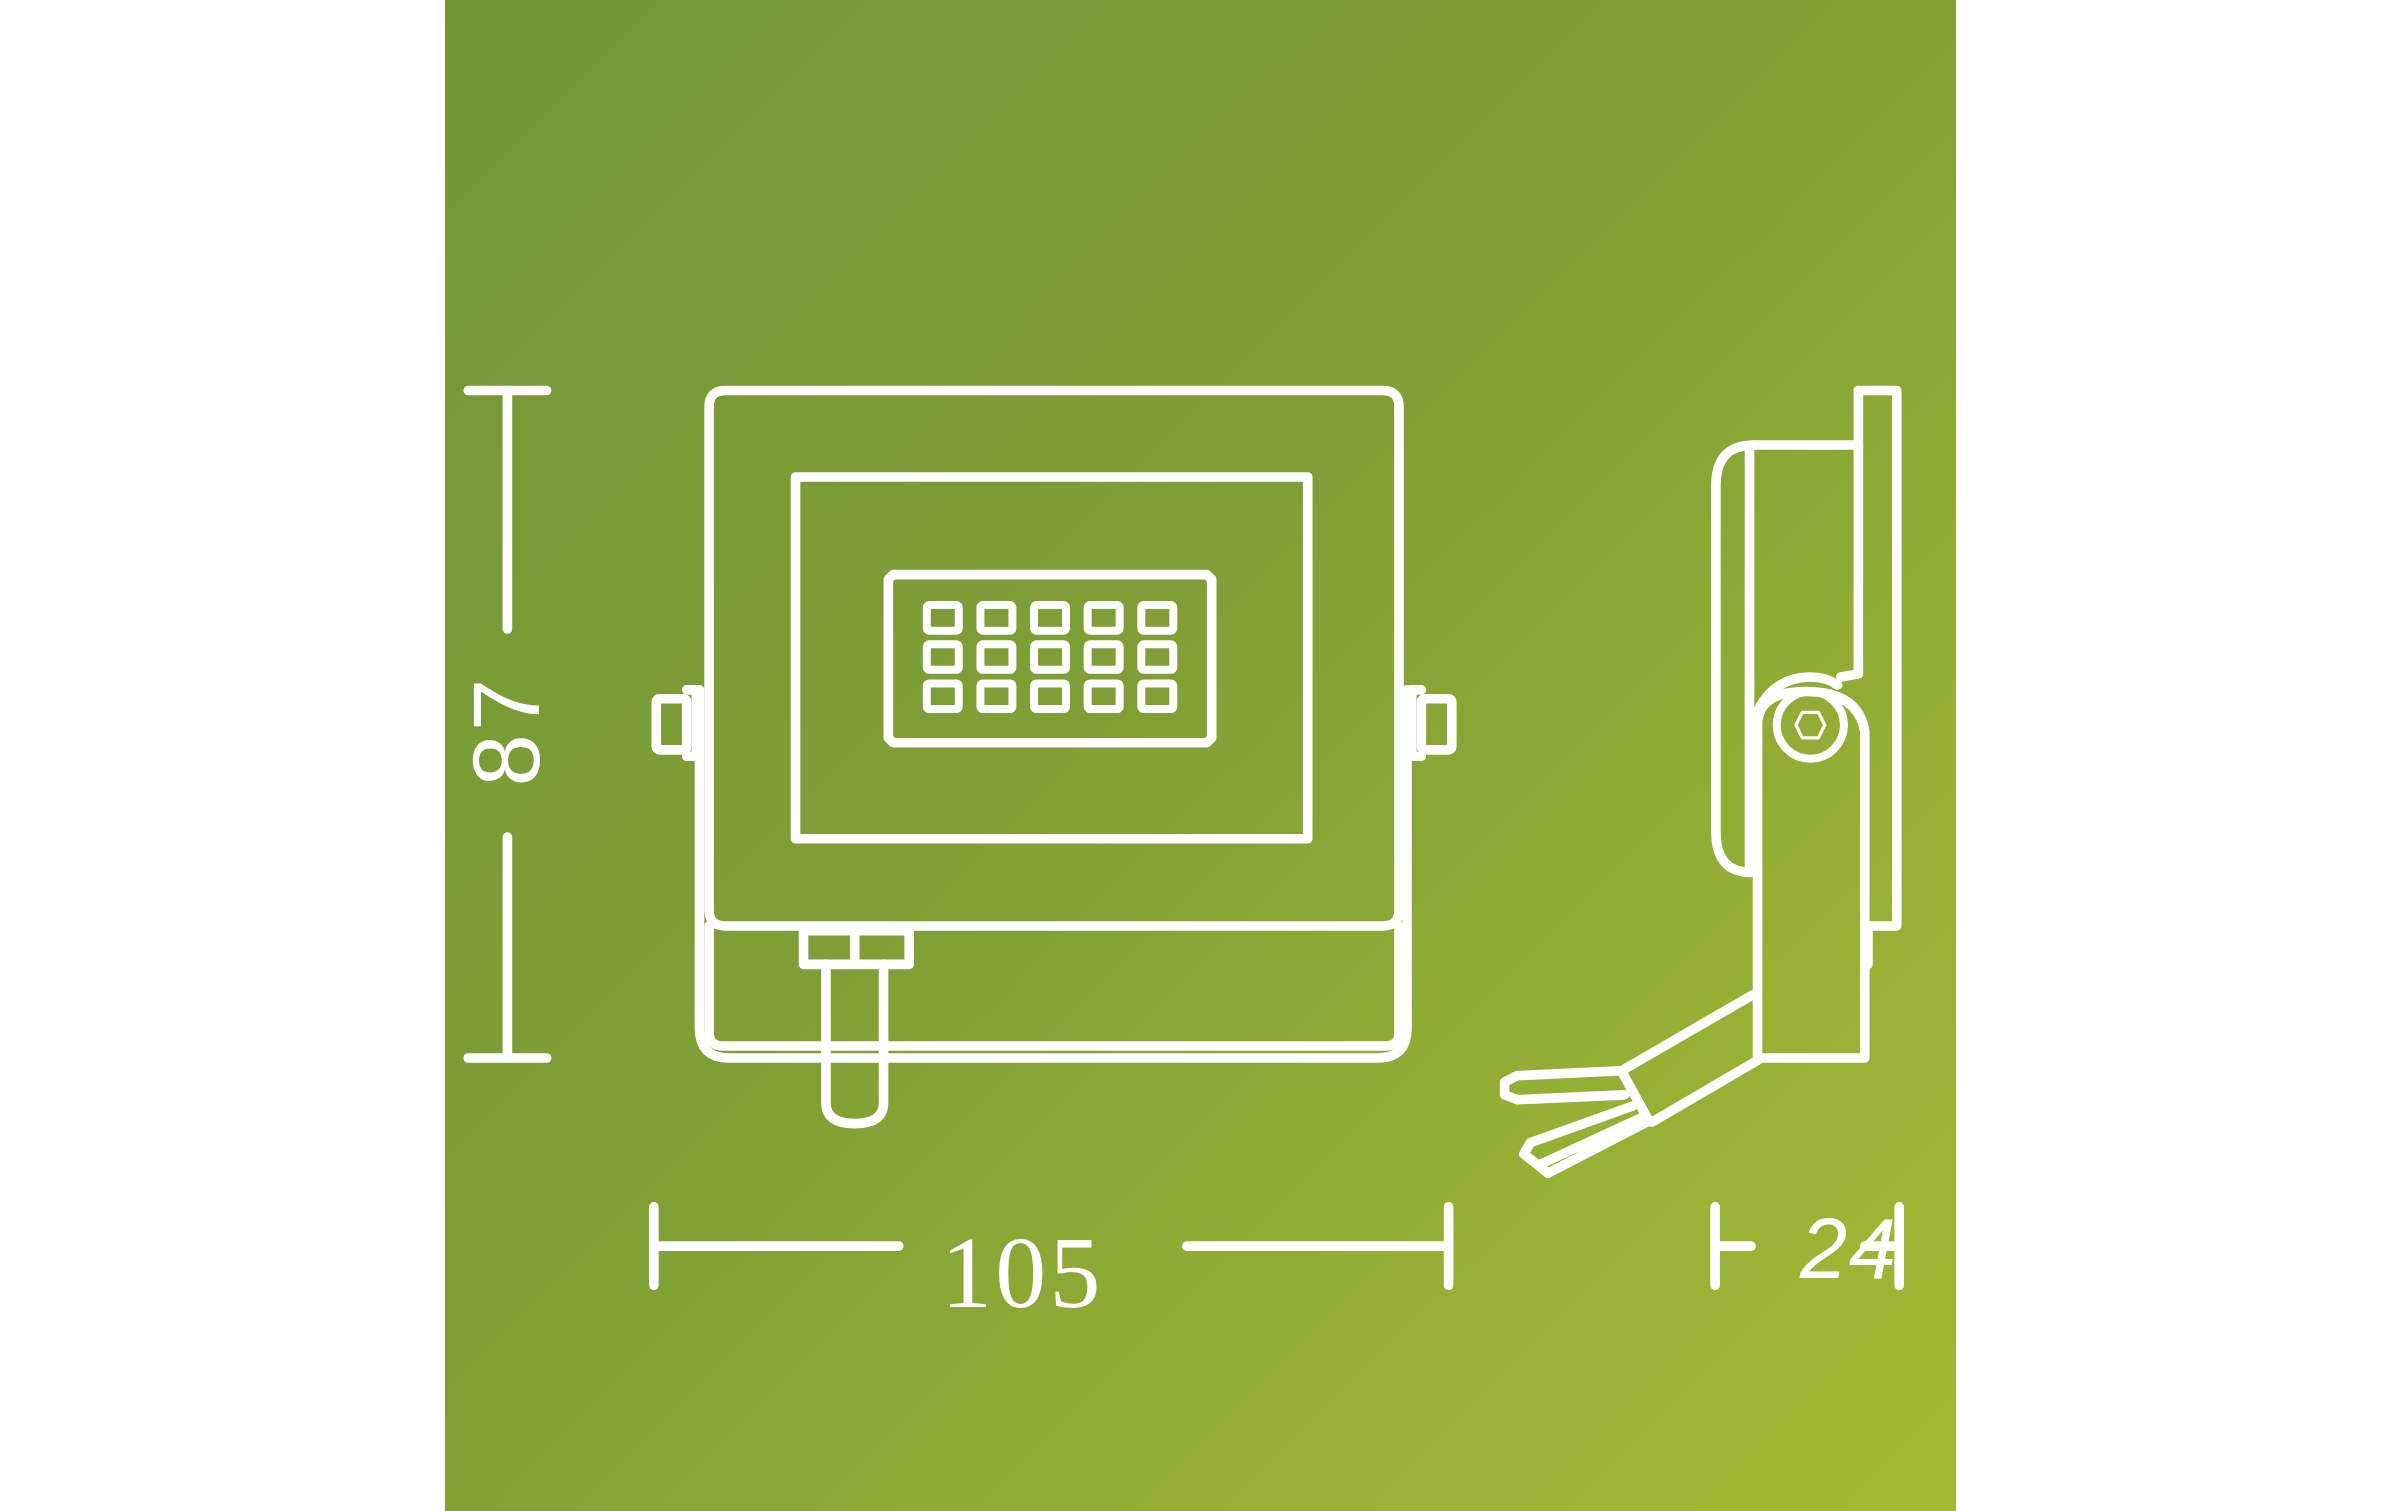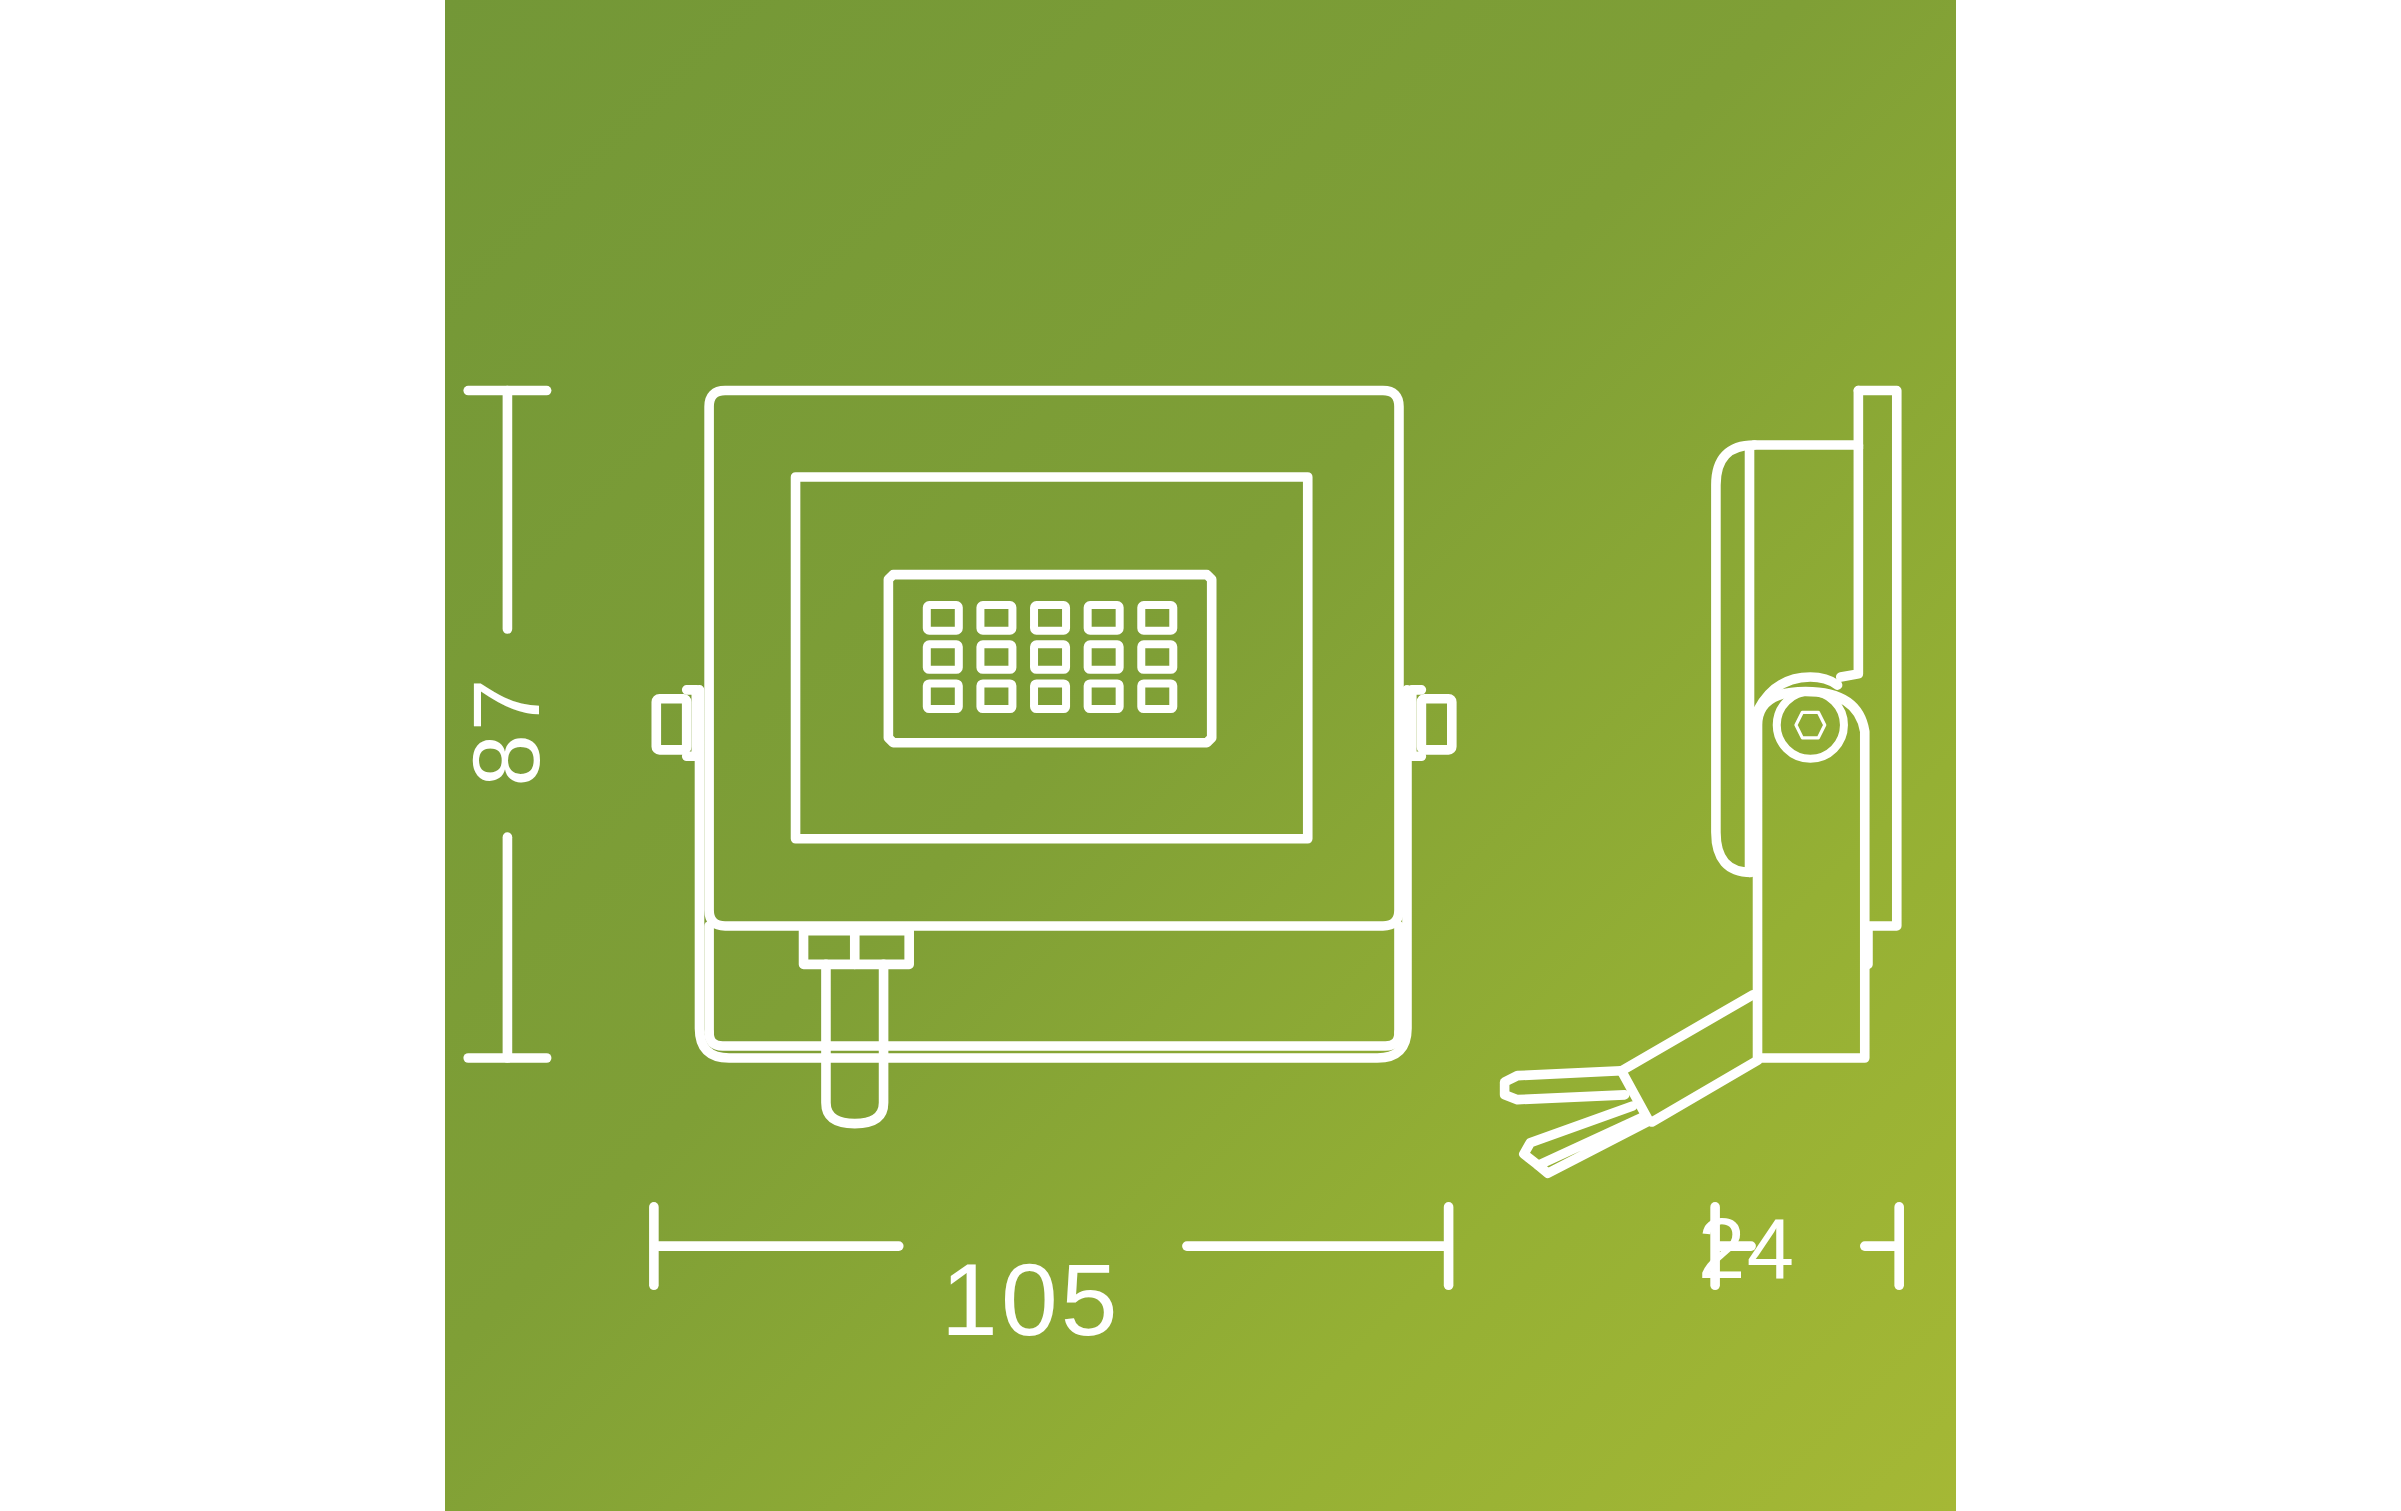--- a/index.html
+++ b/index.html
@@ -1,22 +1,22 @@
 <!DOCTYPE html>
 <html style="font-size:12.8px"><head>
 <meta charset="utf-8">
 <style>
   html,body{margin:0;padding:0;background:#ffffff;}
   body{width:2401px;height:1511px;position:relative;overflow:hidden;font-family:"Liberation Sans",sans-serif;}
   .panel{position:absolute;left:445px;top:0;width:1511px;height:1511px;
     background:linear-gradient(135deg,#739737 0%,#7f9f36 45%,#95b034 75%,#a5b835 100%);}
   svg{position:absolute;left:0;top:0;}
   .dimtext{position:absolute;color:#ffffff;font-family:"Liberation Sans",sans-serif;font-weight:400;line-height:1;}
-  #dim105{left:941px;top:1249px;font-size:102px;letter-spacing:3.2px;}
-  #dim24{left:1698px;top:1206px;font-size:85px;letter-spacing:1.6px;}
+  #dim105{left:941px;top:1222px;font-size:102px;letter-spacing:3.2px;font-family:Liberation Serif, serif;}
+  #dim24{left:1800px;top:1206px;font-size:85px;letter-spacing:1.6px;font-style:italic;}
   #dim87{left:439px;top:684px;font-size:94px;letter-spacing:3.2px;width:136px;text-align:center;transform:rotate(-90deg);transform-origin:center center;}
 </style>
 </head>
 <body>
 
 <div class="panel"></div>
 
 <svg width="2401" height="1511" viewBox="0 0 3000 1888" fill="none" stroke="#ffffff" stroke-width="12" stroke-linecap="round" stroke-linejoin="round">
 
   <g>

